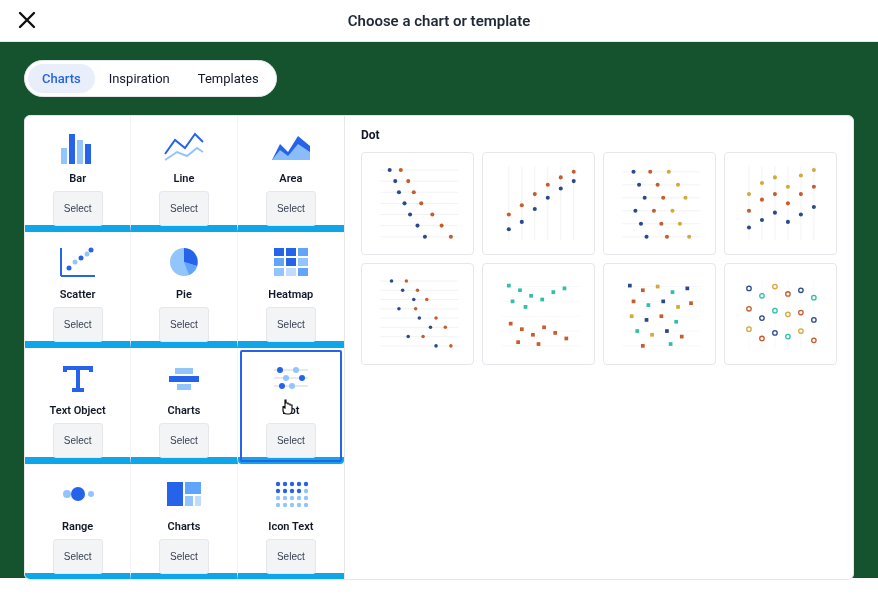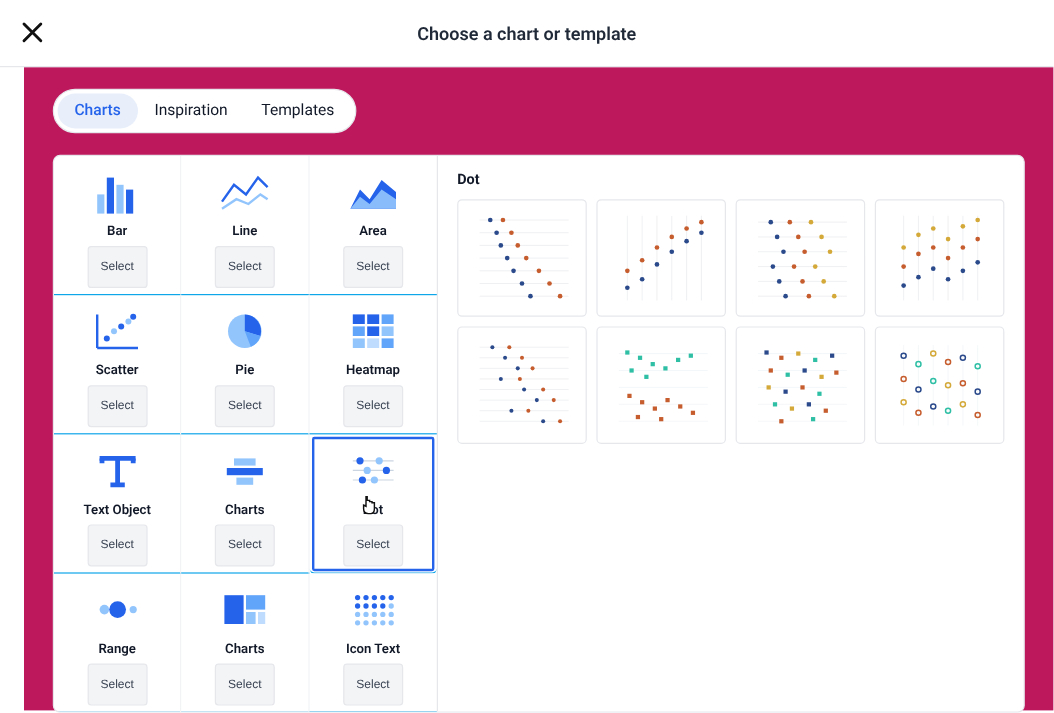--- a/index.html
+++ b/index.html
@@ -10,44 +10,43 @@
     body {
       font-family: -apple-system, BlinkMacSystemFont, "Segoe UI", Roboto, Helvetica, Arial, sans-serif;
       background: #fff;
       width: 878px;
       height: 594px;
       overflow: hidden;
     }
     .header {
       display: flex;
       align-items: center;
-      height: 56px;
+      height: 42px;
       border-bottom: 1px solid #e5e7eb;
       position: relative;
     }
     .close-btn {
       position: absolute;
       left: 18px;
       width: 20px;
       height: 20px;
       cursor: pointer;
       color: #111;
     }
     .close-btn svg { display: block; }
     .dialog-title {
       margin: 0 auto;
       font-size: 15px;
       font-weight: 600;
       color: #1f2937;
     }
     .body-area {
-      background: #be185d;
+      background: #14532d;
       padding: 18px 24px 0 24px;
       height: calc(594px - 58px);
-      margin-left: 20px;
     }
     .tabs {
       display: inline-flex;
       background: #fff;
       border: 1px solid #e5e7eb;
       border-radius: 999px;
       padding: 3px;
     }
     .tab {
       padding: 7px 14px;
@@ -74,21 +73,21 @@
       width: 320px;
       border-right: 1px solid #e5e7eb;
       overflow-y: auto;
     }
     .chart-grid {
       display: grid;
       grid-template-columns: repeat(3, 1fr);
     }
     .chart-cell {
       border-right: 1px solid #f1f3f5;
-      border-bottom: 1px solid #0ea5e9;
+      border-bottom: 7px solid #0ea5e9;
       display: flex;
       flex-direction: column;
       align-items: center;
       justify-content: flex-start;
       padding: 10px 4px 8px 4px;
       height: 116px;
       position: relative;
       cursor: pointer;
     }
     .chart-cell:nth-child(3n) { border-right: none; }

